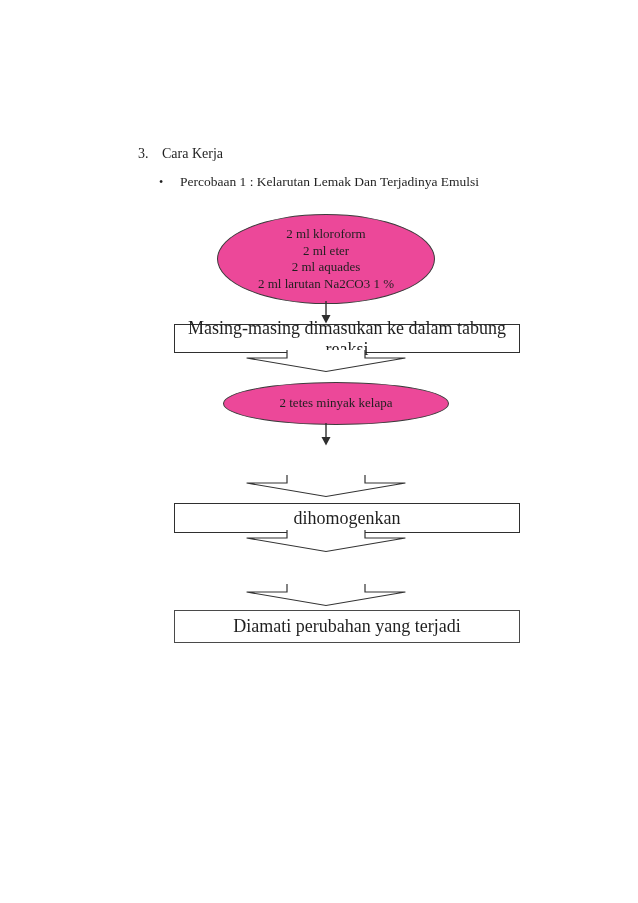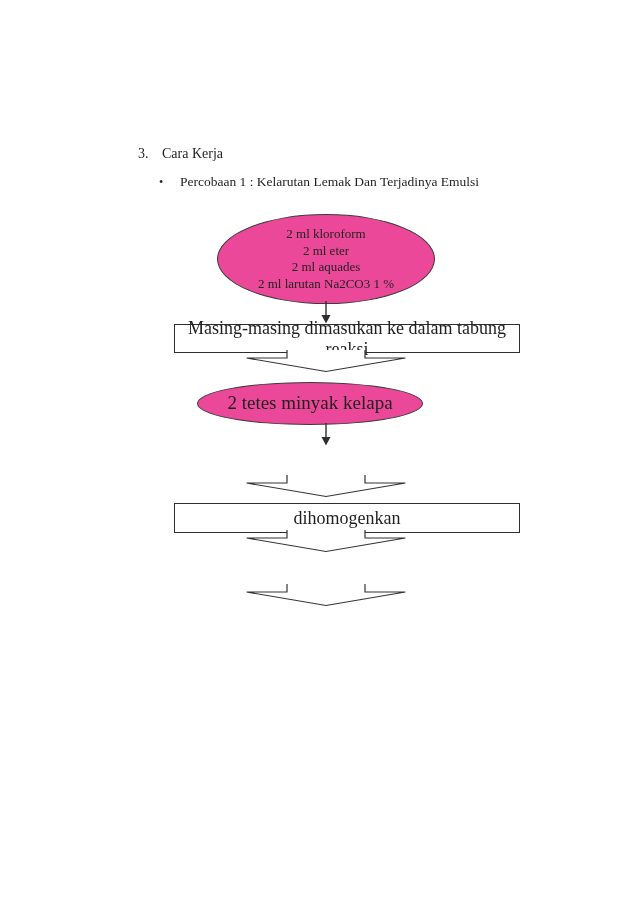--- a/index.html
+++ b/index.html
@@ -10,21 +10,21 @@
   .heading{position:absolute;left:138px;top:146px;font-size:14px;display:flex;}
   .heading .num{width:24px;}
   .bullet-row{position:absolute;left:159px;top:174px;font-size:13.5px;display:flex;align-items:baseline;}
   .bullet-row .marker{width:21px;font-size:12px;}
   .ellipse{
     position:absolute;border:1px solid #3c3c3c;border-radius:50%;
     display:flex;flex-direction:column;align-items:center;justify-content:center;
     text-align:center;font-size:13px;line-height:16.5px;background:#ec4899;
   }
   .e1{left:217px;top:214px;width:216px;height:88px;}
-  .e2{left:197px;top:382px;width:224px;height:41px;font-size:19px;}
+  .e2{left:223px;top:382px;width:224px;height:41px;font-size:13px;}
   .rect{
     position:absolute;left:174px;width:346px;border:1px solid #2f2f2f;background:#ffffff;
     display:flex;align-items:center;justify-content:center;text-align:center;
     font-size:18px;box-sizing:border-box;
   }
   .r1{top:324px;height:29px;}
   .r2{top:447px;height:31px;}
   .r3{top:503px;height:30px;justify-content:center;}
   .r4{top:556px;height:31px;}
   .r5{top:610px;height:33px;border-color:#4a4a4a;}
@@ -89,14 +89,17 @@
 
   <svg class="chev" style="top:530px" viewBox="0 0 160 23">
     <path d="M41,0 L41,8 L0.6,8 L80,21.5 L159.4,8 L119,8 L119,0"></path>
   </svg>
 
 
   <svg class="chev" style="top:584px" viewBox="0 0 160 23">
     <path d="M41,0 L41,8 L0.6,8 L80,21.5 L159.4,8 L119,8 L119,0"></path>
   </svg>
 
+  <div class="rect r5">
+    <span>Diamati perubahan yang terjadi</span>
+  </div>
 
 </div>
 
 </body></html>

